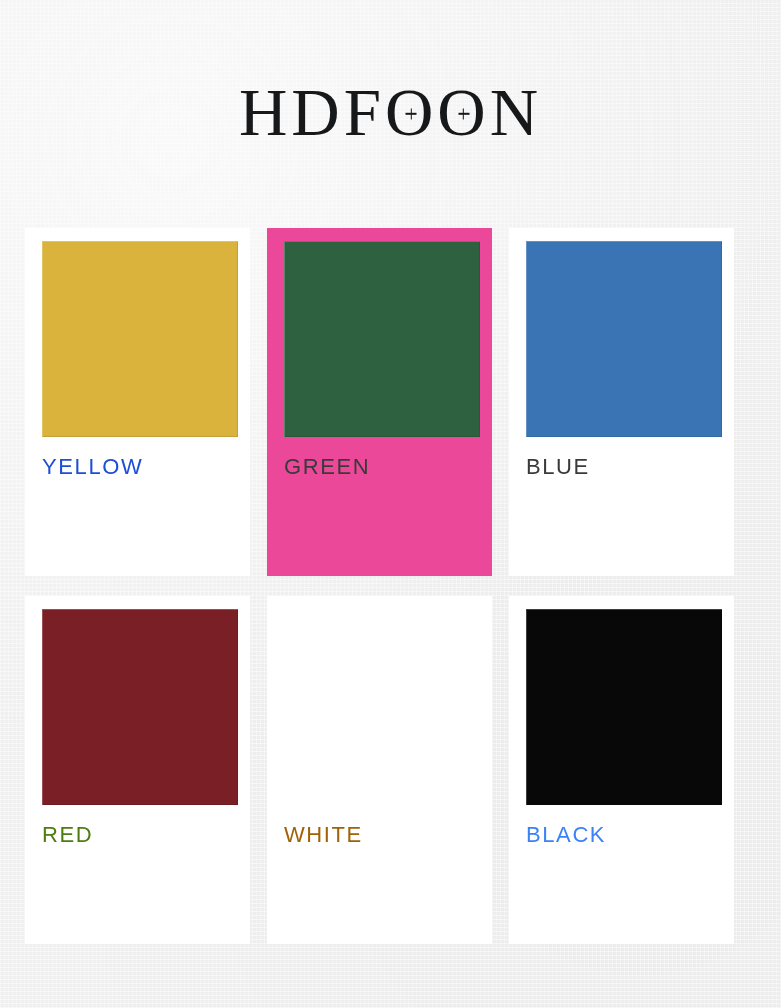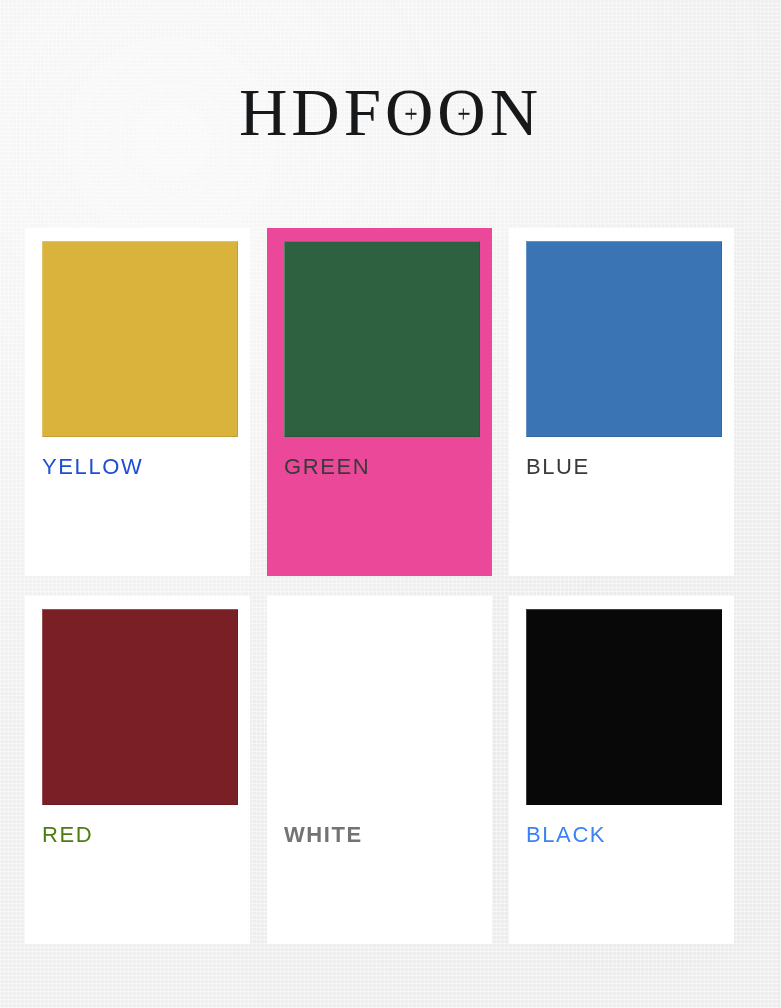--- a/index.html
+++ b/index.html
@@ -186,21 +186,21 @@
       <div class="swatch-label" style="color: rgb(58, 58, 58);">BLUE</div>
     </div>
 
     <div class="card" style="background-color: rgb(255, 255, 255);">
       <div class="swatch has-edge" style="background-color: rgb(122, 31, 38);"></div>
       <div class="swatch-label" style="color: #4d7c0f;">RED</div>
     </div>
 
     <div class="card" style="background-color: rgb(255, 255, 255);">
       <div class="swatch" style="background-color: rgb(255, 255, 255);"></div>
-      <div class="swatch-label" style="color: #737373; font-weight: bold;">WHITE</div>
+      <div class="swatch-label" style="color: #a16207;">WHITE</div>
     </div>
 
     <div class="card" style="background-color: rgb(255, 255, 255);">
       <div class="swatch has-edge" style="background-color: rgb(8, 8, 8);"></div>
       <div class="swatch-label" style="color: #3b82f6;">BLACK</div>
     </div>
 
   </div>
 </div>
 

